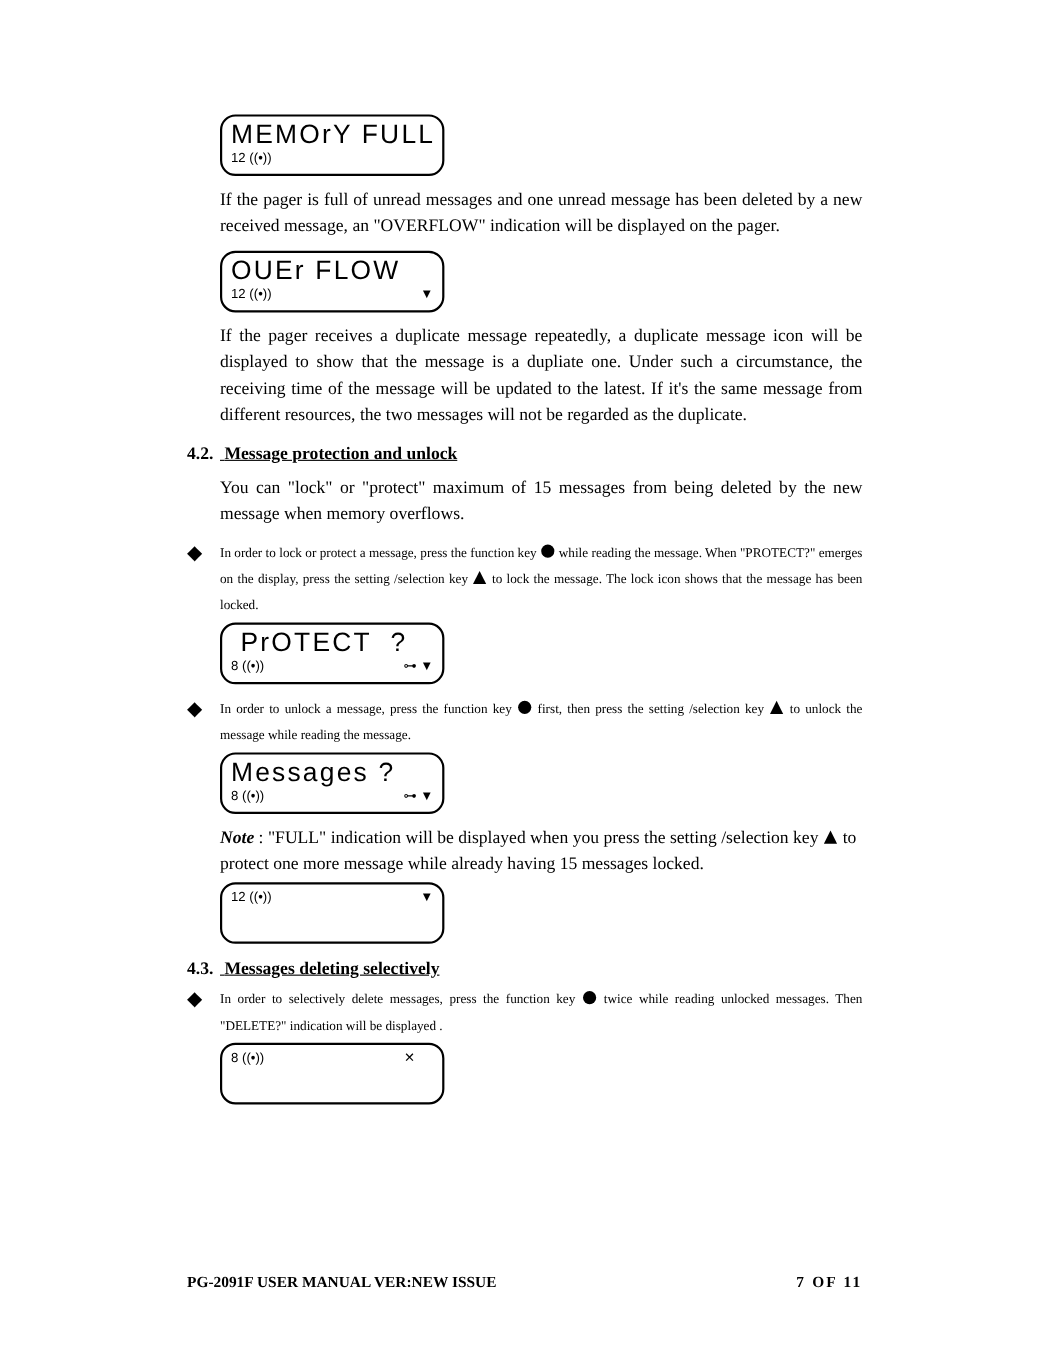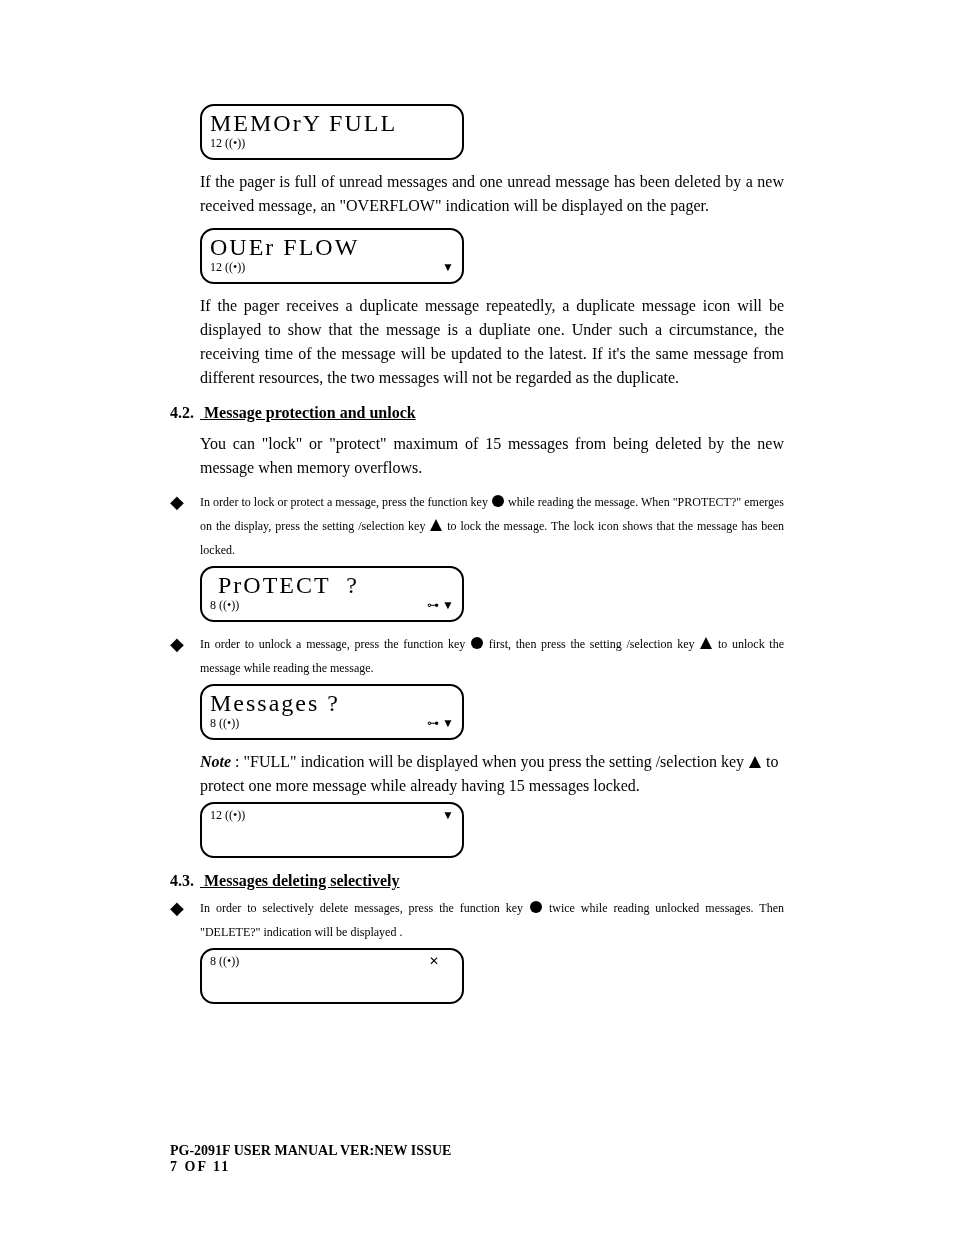--- a/index.html
+++ b/index.html
@@ -12,27 +12,27 @@
   .page {
     width: 954px;
     height: 1235px;
     box-sizing: border-box;
     padding: 100px 170px 40px 170px;
     position: relative;
   }
   .lcd {
     border: 2px solid #000;
     border-radius: 14px;
-    width: 264px;
+    width: 204px;
     height: 56px;
     box-sizing: border-box;
     padding: 4px 8px 2px 8px;
     margin: 4px 0 10px 0;
     position: relative;
-    font-family: Liberation Serif, serif;
+    font-family: Liberation Sans, sans-serif;
   }
   .lcd .main {
     font-size: 24px;
     letter-spacing: 2px;
     line-height: 26px;
     white-space: pre;
   }
   .lcd .sub {
     font-size: 12px;
     line-height: 14px;
@@ -91,21 +91,20 @@
     position: absolute;
     bottom: 60px;
     left: 0;
     width: 100%;
     box-sizing: border-box;
     padding: 0 170px;
     font-size: 14px;
     font-weight: bold;
     display: flex;
     justify-content: space-between;
-    flex-direction: column;
   }
   .footer-right {
     letter-spacing: 2px;
   }
   b { font-weight: bold; font-style: italic; }
 </style>
 </head>
 <body>
 
 <div class="page">

